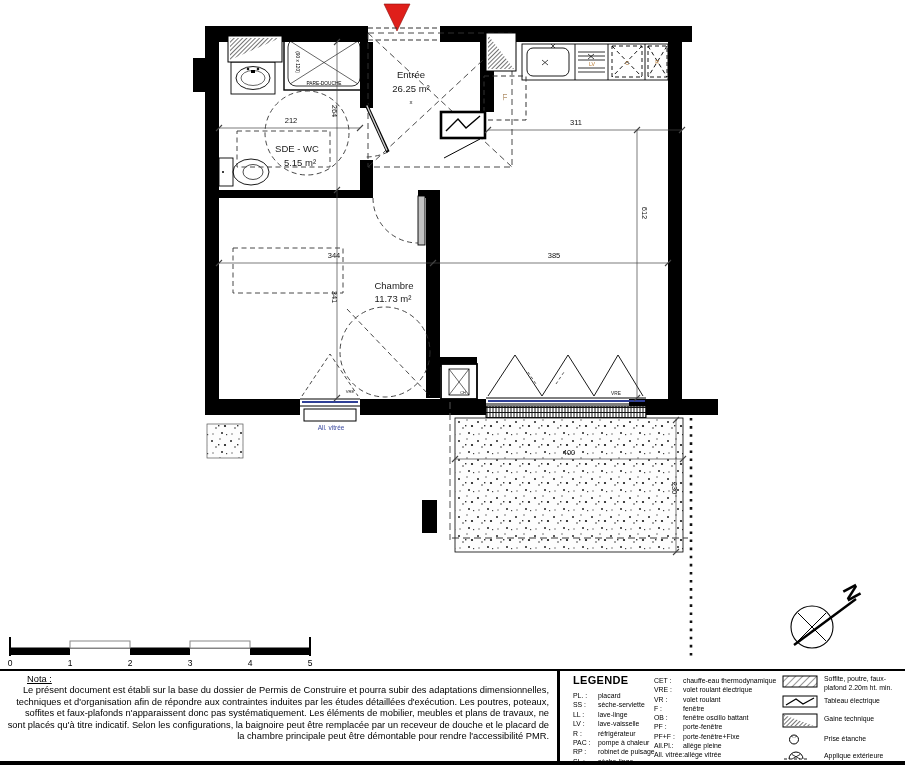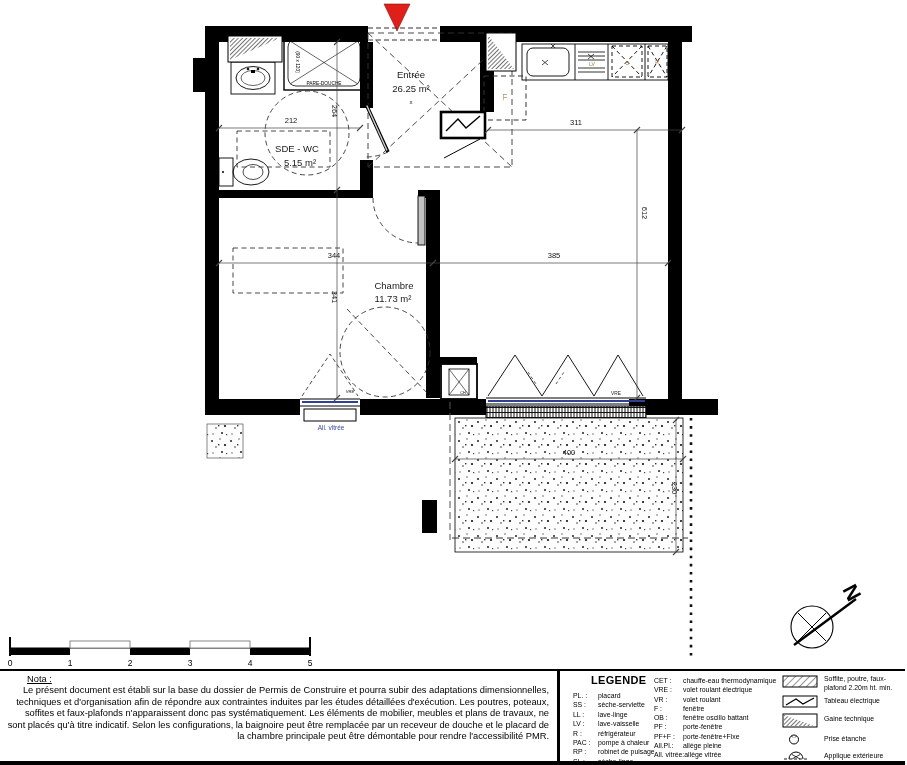--- a/index.html
+++ b/index.html
@@ -6,21 +6,21 @@
   body{width:907px;height:765px;position:relative;overflow:hidden;
        font-family:"Liberation Sans", sans-serif;color:#000;}
   #plan-svg{position:absolute;left:0;top:0;}
   
   .bottom-strip{position:absolute;left:0;top:669px;width:905px;height:90px;
     border-top:2px solid #000;border-bottom:4px solid #000;display:flex;background:#fff;}
   .nota{width:559px;padding:3px 8px 0 6px;border-right:2px solid #000;box-sizing:border-box;}
   .nota-title{font-size:9.3px;text-decoration:underline;margin-bottom:1px;padding-left:21px;}
   .nota-body{font-size:9.3px;line-height:1.25;text-align:right;}
   .legend{flex:1;position:relative;border-left:1px solid #000;box-sizing:border-box;overflow:hidden;}
-  .legend-title{position:absolute;left:31px;top:3px;font-size:11px;font-weight:bold;letter-spacing:.3px;}
+  .legend-title{position:absolute;left:13px;top:3px;font-size:11px;font-weight:bold;letter-spacing:.3px;}
   .lcol1{position:absolute;left:13px;top:20px;font-size:6.9px;line-height:9.4px;white-space:nowrap;}
   .lcol2{position:absolute;left:94px;top:5px;font-size:6.9px;line-height:9.3px;white-space:nowrap;}
   .abbr1{display:inline-block;min-width:25px;}
   .abbr2{display:inline-block;min-width:29px;}
   .licons{position:absolute;left:222px;top:4px;font-size:6.9px;}
   .lirow{display:flex;align-items:flex-start;margin-bottom:3px;}
   .lirow .ic{width:38px;flex:0 0 38px;}
   .lirow .itxt{padding-left:4px;line-height:8.6px;max-width:86px;}
   .lirow.single .itxt{padding-top:2px;}
 </style>

